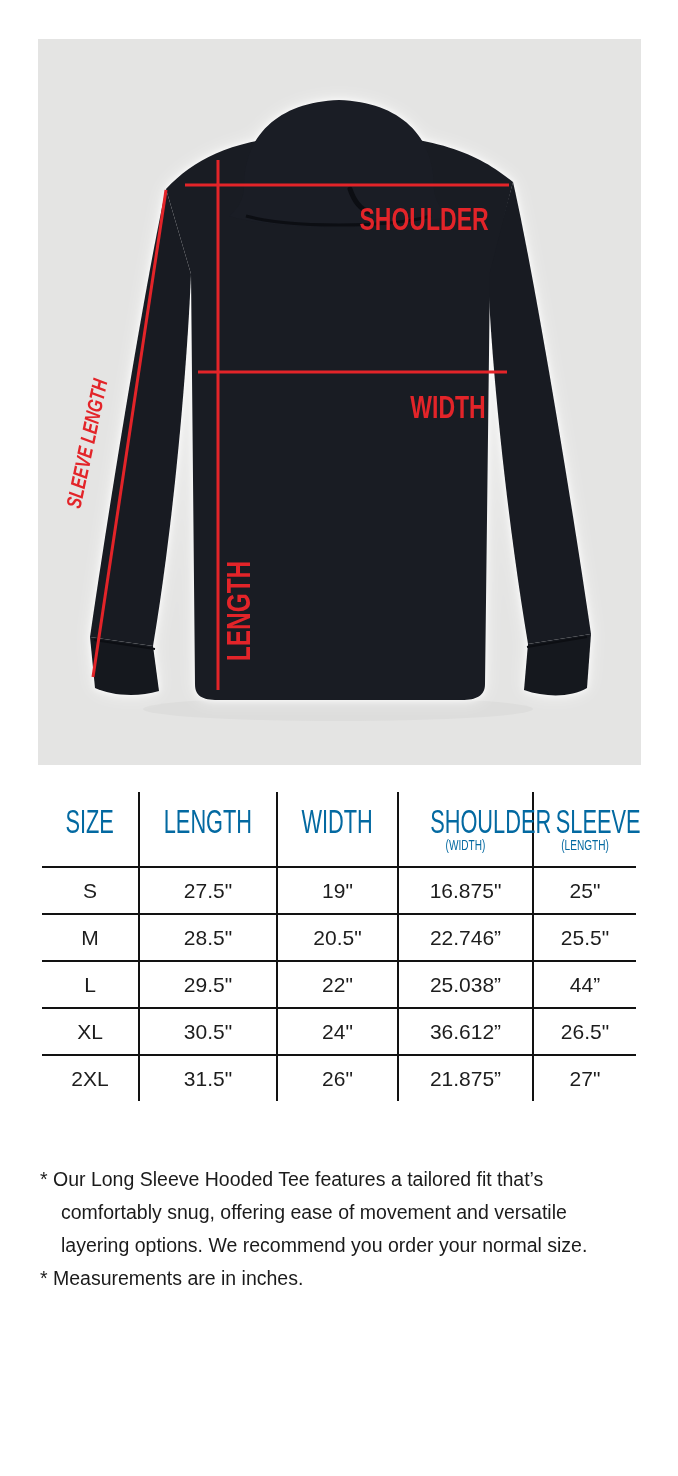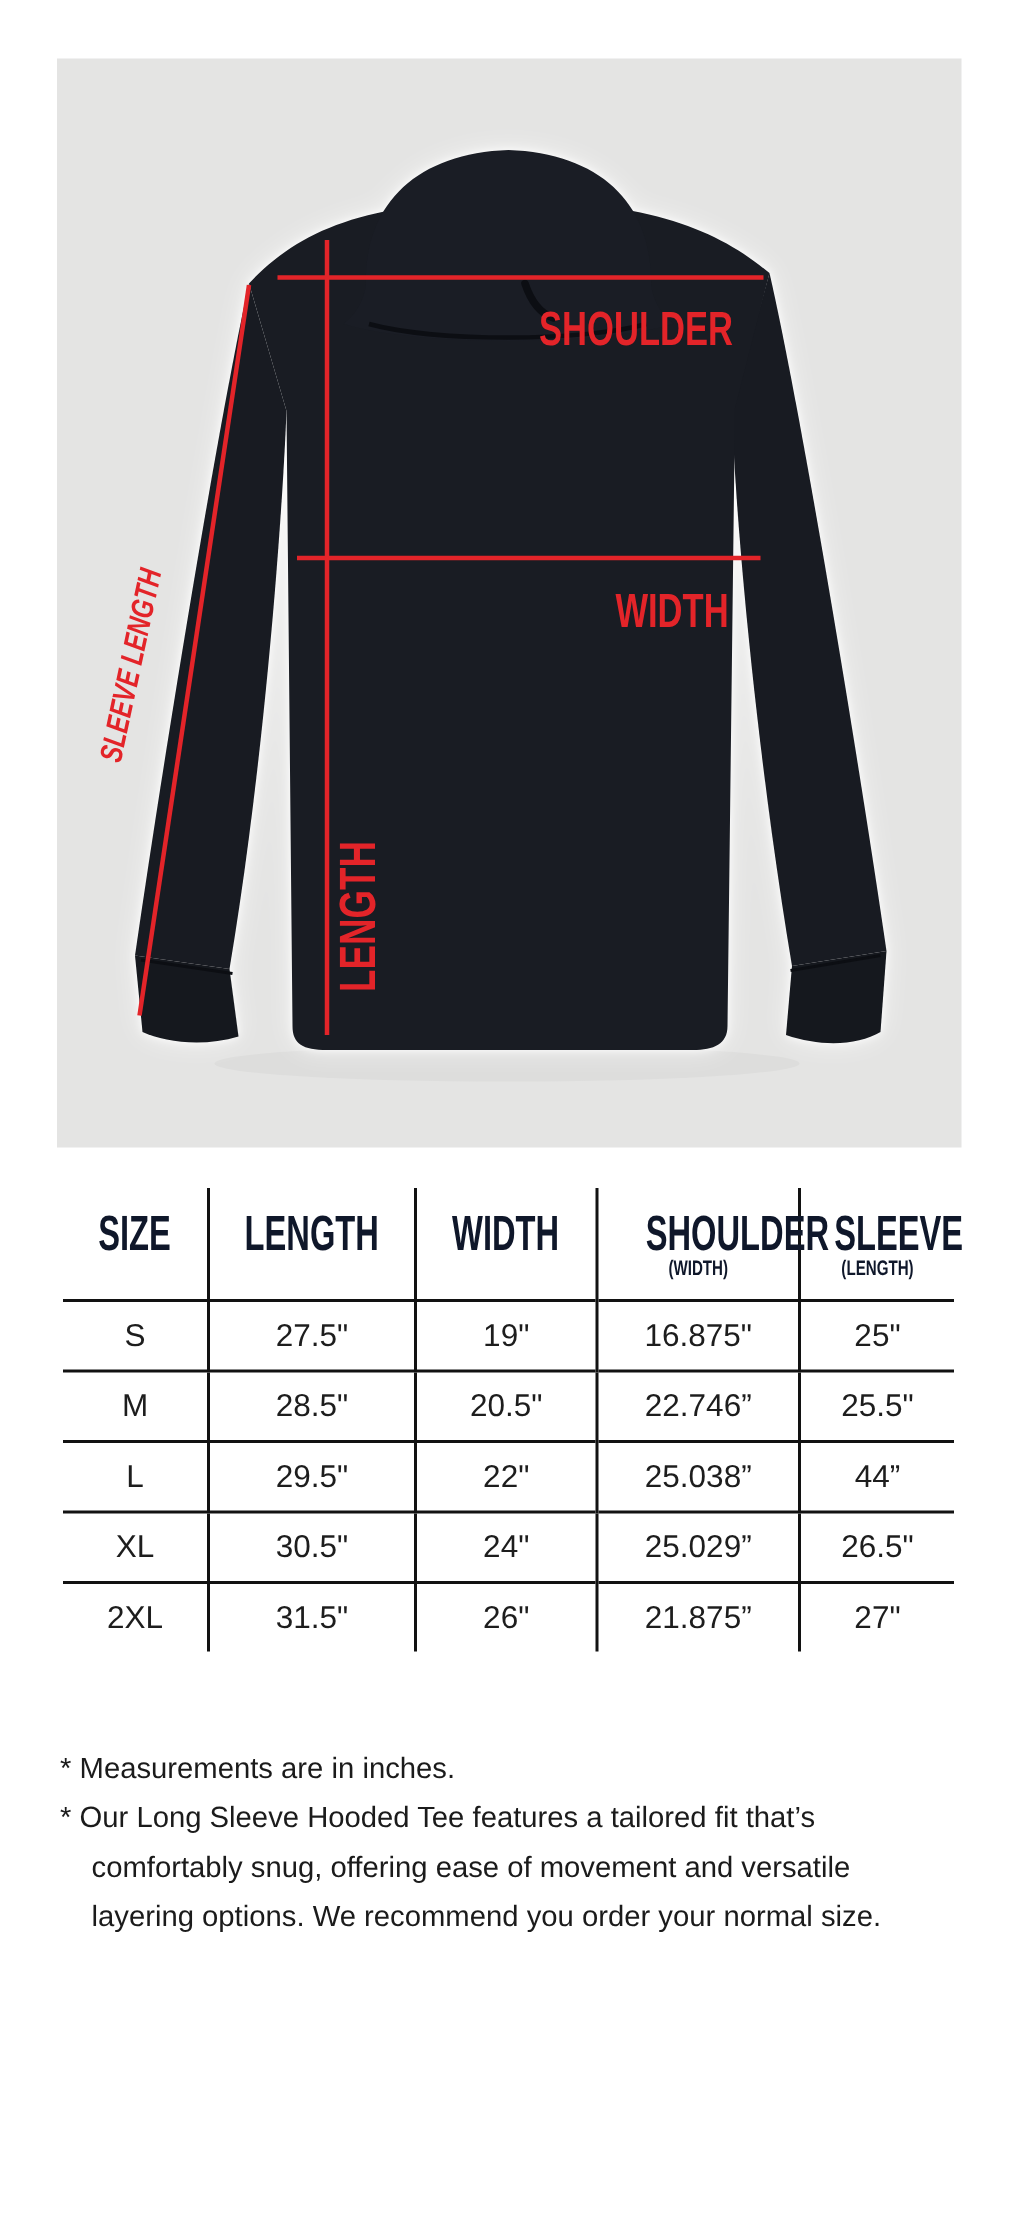--- a/index.html
+++ b/index.html
@@ -14,21 +14,21 @@
   
   table.size-table { width:594px; margin:27px 0 0 42px; border-collapse:collapse; table-layout:fixed; }
   .size-table col.c1 { width:97px; }
   .size-table col.c2 { width:138px; }
   .size-table col.c3 { width:121px; }
   .size-table col.c4 { width:135px; }
   .size-table col.c5 { width:103px; }
   .size-table th, .size-table td { text-align:center; padding:0; }
   .size-table thead th {
     vertical-align:top; height:61px; padding-top:13px;
-    border-right:2px solid #121212; font-weight:bold; color:#0f172a;
+    border-right:2px solid #121212; font-weight:normal; color:#0369a1;
   }
   .size-table thead th:last-child { border-right:none; }
   .h-main { display:inline-block; font-size:33px; line-height:1.0; transform:scaleX(0.66); transform-origin:50% 50%; white-space:nowrap; }
   .h-sub  { display:block; font-size:14px; line-height:1.1; margin-top:0px; transform:scaleX(0.72); transform-origin:50% 50%; white-space:nowrap; }
   .size-table tbody td {
     border-top:2px solid #121212; border-right:2px solid #121212;
     height:45px; font-size:21px; color:#1d1d1d; vertical-align:middle;
   }
   .size-table tbody td:last-child { border-right:none; }
   .size-table tbody tr.tall td { height:60px; }
@@ -114,29 +114,29 @@
       <td>L</td>
       <td>29.5"</td>
       <td>22"</td>
       <td>25.038”</td>
       <td>44”</td>
     </tr>
     <tr>
       <td>XL</td>
       <td>30.5"</td>
       <td>24"</td>
-      <td>25.029”</td>
+      <td>36.612”</td>
       <td>26.5"</td>
     </tr>
     <tr>
       <td>2XL</td>
       <td>31.5"</td>
       <td>26"</td>
       <td>21.875”</td>
       <td>27"</td>
     </tr>
   </tbody>
 </table>
 
 <div class="notes">
+  <div class="note">* Our Long Sleeve Hooded Tee features a tailored fit that’s comfortably snug, offering ease of movement and versatile layering options. We recommend you order your normal size.</div>
   <div class="note">* Measurements are in inches.</div>
-  <div class="note">* Our Long Sleeve Hooded Tee features a tailored fit that’s comfortably snug, offering ease of movement and versatile layering options. We recommend you order your normal size.</div>
 </div>
 
 </body></html>

